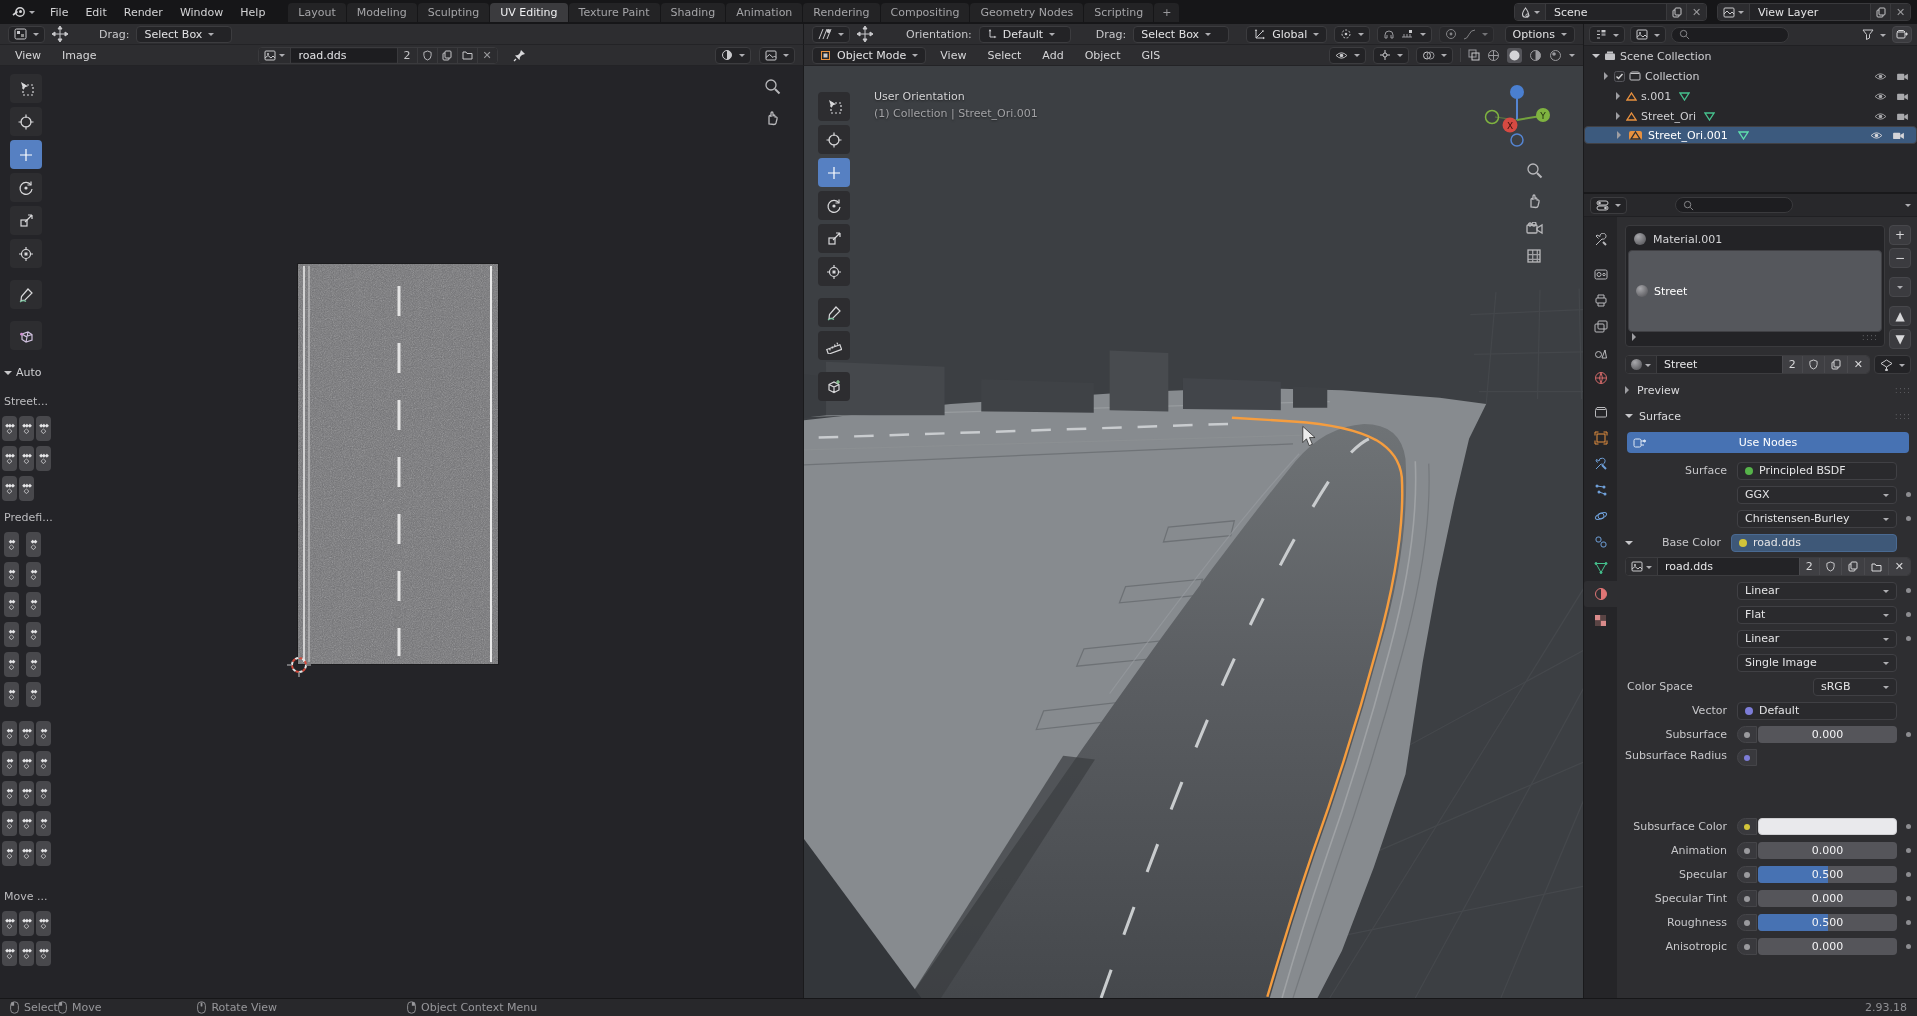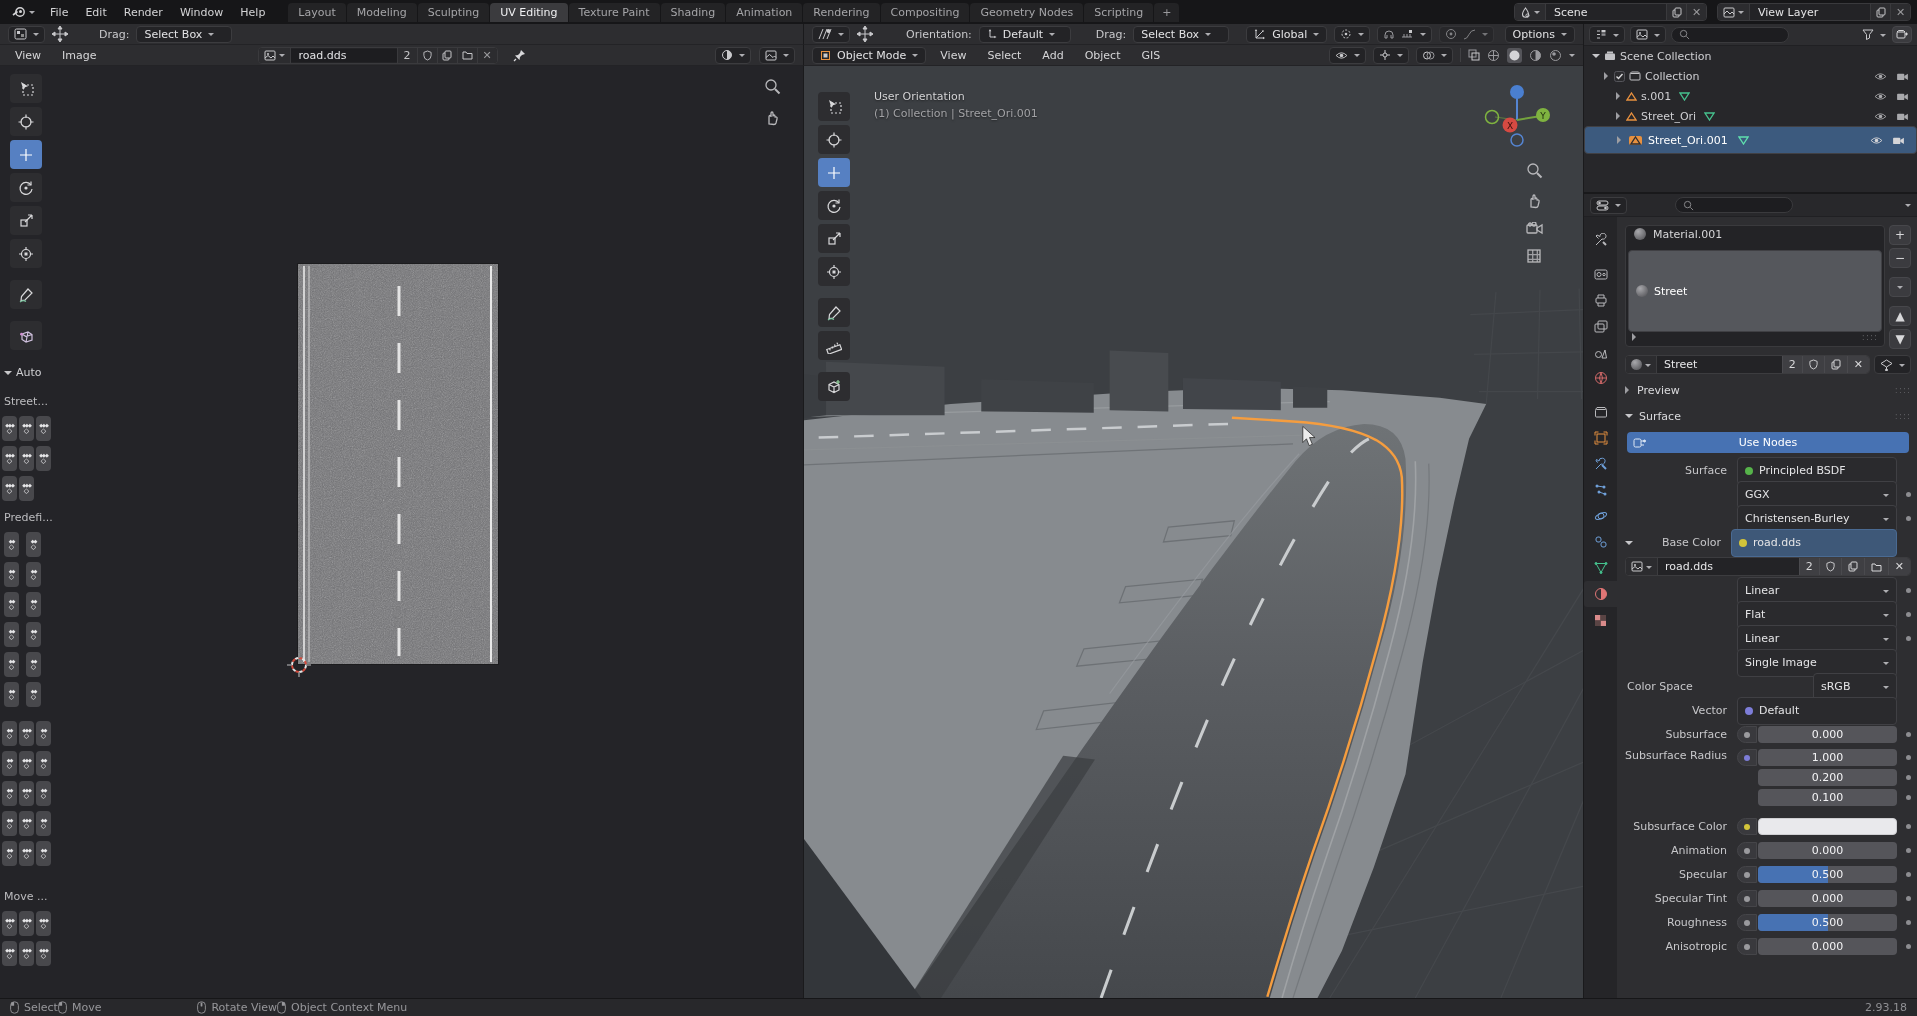--- a/index.html
+++ b/index.html
@@ -74,39 +74,39 @@
   
   .props{position:absolute;left:1583px;top:192px;width:334px;height:806px;background:#2e2e31;border-left:1px solid #1a1a1c;border-top:2px solid #19191b}
   .pr-head{display:flex;align-items:center;gap:6px;height:23px;background:#28282b;border-bottom:1px solid #202023;padding:0 6px}
   .tabstrip{position:absolute;left:0;top:23px;bottom:0;width:33px;background:#252528;display:flex;flex-direction:column;align-items:center;padding-top:10px}
   .ptab{width:33px;height:26px;display:flex;align-items:center;justify-content:center}
   .ptab.active{background:#2e2e31;border-radius:3px 0 0 3px}
   .gap8{height:8px}
   .pcontent{position:absolute;left:33px;top:23px;right:0;bottom:0;padding:8px 6px 0 8px;overflow:hidden}
   .slotwrap{display:flex;gap:4px}
   .slotlist{flex:1;background:#232326;border:1px solid #3a3a3d;border-radius:4px;height:122px;padding:2px;display:flex;flex-direction:column}
-  .slotrow{display:flex;gap:7px;height:22px;border-radius:3px;padding:0 6px;color:#d6d6d8}
+  .slotrow{display:flex;align-items:center;gap:7px;height:22px;border-radius:3px;padding:0 6px;color:#d6d6d8}
   .slotrow.sel{background:#55575c;color:#fff}
   .sphere{width:12px;height:12px;border-radius:50%;background:radial-gradient(circle at 35% 30%,#a8a8ac,#4a4a4e)}
   .slotfoot{margin-top:auto;display:flex;align-items:center;justify-content:space-between;color:#77777b;padding:0 4px 2px}
   .btncol{display:flex;flex-direction:column;gap:3px;width:22px}
   .sqbt{width:22px;height:20px;background:#3b3b3f;border:1px solid #47474b;border-radius:4px;color:#d8d8da;display:flex;align-items:center;justify-content:center;font-size:12px;line-height:1}
   .dbrow{display:flex;align-items:center;margin-top:6px;gap:4px}
   .dbmain{flex:1;display:flex;align-items:center;height:19px;background:#232326;border:1px solid #3c3c3f;border-radius:4px;overflow:hidden}
   .dbmain .icseg{display:flex;align-items:center;gap:3px;background:#2c2c2f;height:100%;padding:0 5px;border-right:1px solid #3c3c3f}
   .dbmain .name{flex:1;padding:0 7px;color:#e6e6e8}
   .chip{background:#3f3f43;border-left:1px solid #4a4a4e;height:100%;display:flex;align-items:center;padding:0 6px;color:#d8d8da}
   .panelhead{display:flex;align-items:center;gap:6px;height:20px;margin-top:6px;color:#dadadd}
   .grip{margin-left:auto;color:#5d5d61;letter-spacing:1px;font-size:9px}
   .usenodes{margin:6px 2px 8px;height:21px;background:#4772b3;border-radius:4px;color:#fff;display:flex;align-items:center;justify-content:center;position:relative}
   .usenodes .nicon{position:absolute;left:6px;color:#dfe8f5}
   .prow{display:flex;align-items:center;height:19px;margin:5px 0}
   .plab{width:112px;text-align:right;padding-right:10px;color:#c7c7ca;flex:none;white-space:nowrap}
   .pfield{flex:1;display:flex;align-items:center;min-width:0}
-  .sel{flex:1;background:#2a2a2d;border:1px solid #404044;border-radius:4px;height:28px;display:flex;align-items:center;gap:6px;padding:0 7px;color:#e4e4e6}
+  .sel{flex:1;background:#2a2a2d;border:1px solid #404044;border-radius:4px;height:18px;display:flex;align-items:center;gap:6px;padding:0 7px;color:#e4e4e6}
   .sel .ch{margin-left:auto}
   .dot{width:8px;height:8px;border-radius:50%;flex:none}
   .num{flex:1;background:#55555a;border-radius:4px;height:17px;position:relative;overflow:hidden;color:#f4f4f6;display:flex;align-items:center;justify-content:center}
   .num .fill{position:absolute;left:0;top:0;bottom:0;background:#4772b3}
   .num span{position:relative;z-index:1}
   .sock{width:20px;height:17px;background:#39393d;border:1px solid #454549;border-radius:9px 0 0 9px;display:flex;align-items:center;justify-content:center;margin-right:1px;flex:none}
   .sock i{width:6px;height:6px;border-radius:50%;background:#9a9a9e;display:block}
   .pdot{width:5px;height:5px;border-radius:50%;background:#8d8d91;margin-left:9px;flex:none}
   .pdot.hide{visibility:hidden}
   .swatch{flex:1;height:17px;border-radius:4px;background:#e9e9ec;border:1px solid #cfcfd2}
@@ -1361,40 +1361,20 @@
             </div>
         </div>
         <span class="pdot"></span>
       </div>
       <div class="prow" style="height:63px;align-items:flex-start">
         <div class="plab">Subsurface Radius</div>
         <div class="pfield" style="align-items:flex-start">
           <span class="sock">
               <i style="background:#7d7dd8"></i>
             </span>
-          <div class="radstack">
-            <div class="radrow">
-                <div class="num">
-                  <span>1.000</span>
-                </div>
-                <span class="pdot"></span>
-              </div>
-            <div class="radrow">
-                <div class="num">
-                  <span>0.200</span>
-                </div>
-                <span class="pdot"></span>
-              </div>
-            <div class="radrow">
-                <div class="num">
-                  <span>0.100</span>
-                </div>
-                <span class="pdot"></span>
-              </div>
-          </div>
         </div>
       </div>
       <div class="prow">
         <div class="plab">Subsurface Color</div>
         <div class="pfield">
           <span class="sock">
               <i style="background:#d2c43a"></i>
             </span>
           <div class="swatch"></div>
         </div>
@@ -1480,21 +1460,21 @@
         </svg>
       <span>Move</span>
     </span>
     <span class="stitem" style="margin-left:96px">
       <svg class="mico" viewBox="0 0 10 14">
           <rect x="0.7" y="0.7" width="8.6" height="12.6" rx="4" fill="none" stroke="#97979b"></rect>
           <rect x="4" y="1.5" width="2" height="4.5" rx="1" fill="#97979b"></rect>
         </svg>
       <span>Rotate View</span>
     </span>
-    <span class="stitem" style="">
+    <span class="stitem" style="margin-left:130px">
       <svg class="mico" viewBox="0 0 10 14">
           <rect x="0.7" y="0.7" width="8.6" height="12.6" rx="4" fill="none" stroke="#97979b"></rect>
           <path d="M8.8,1.6 Q7.2,0.8 5.4,0.9 L5.4,5 H8.8 Z" fill="#97979b"></path>
         </svg>
       <span>Object Context Menu</span>
     </span>
     <span class="version">2.93.18</span>
   </div>
 
 </div>

